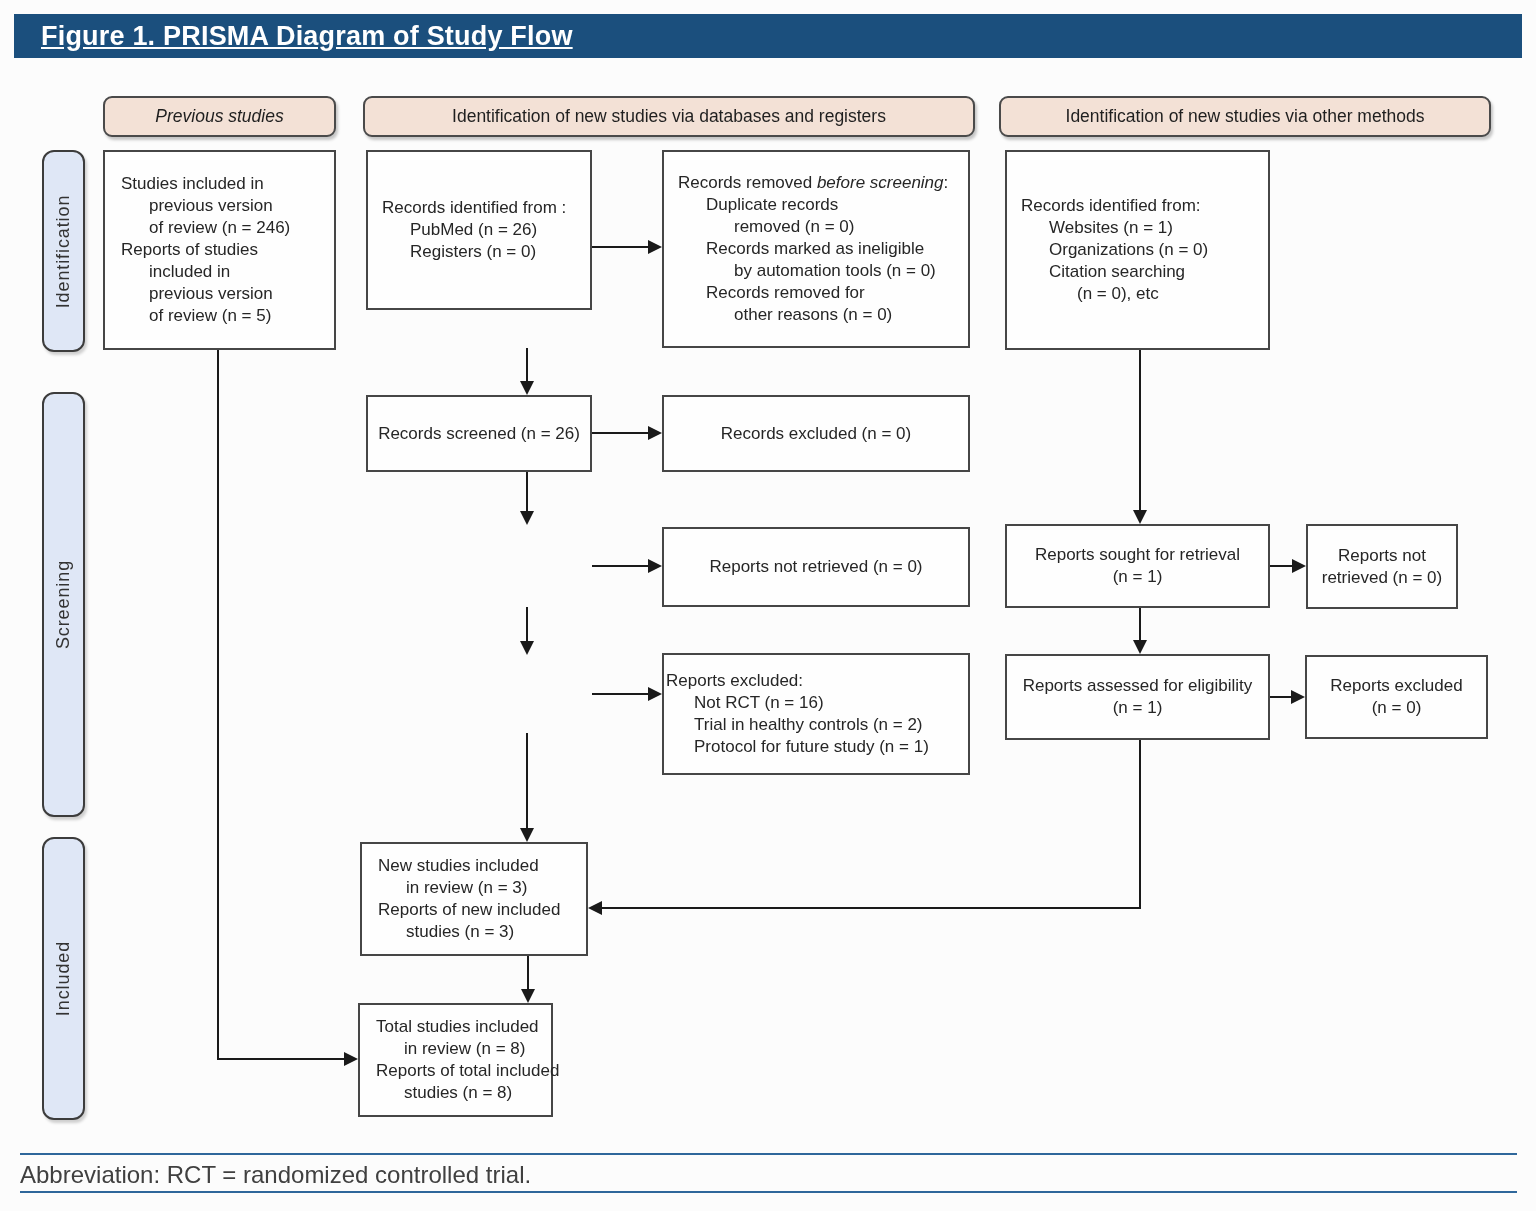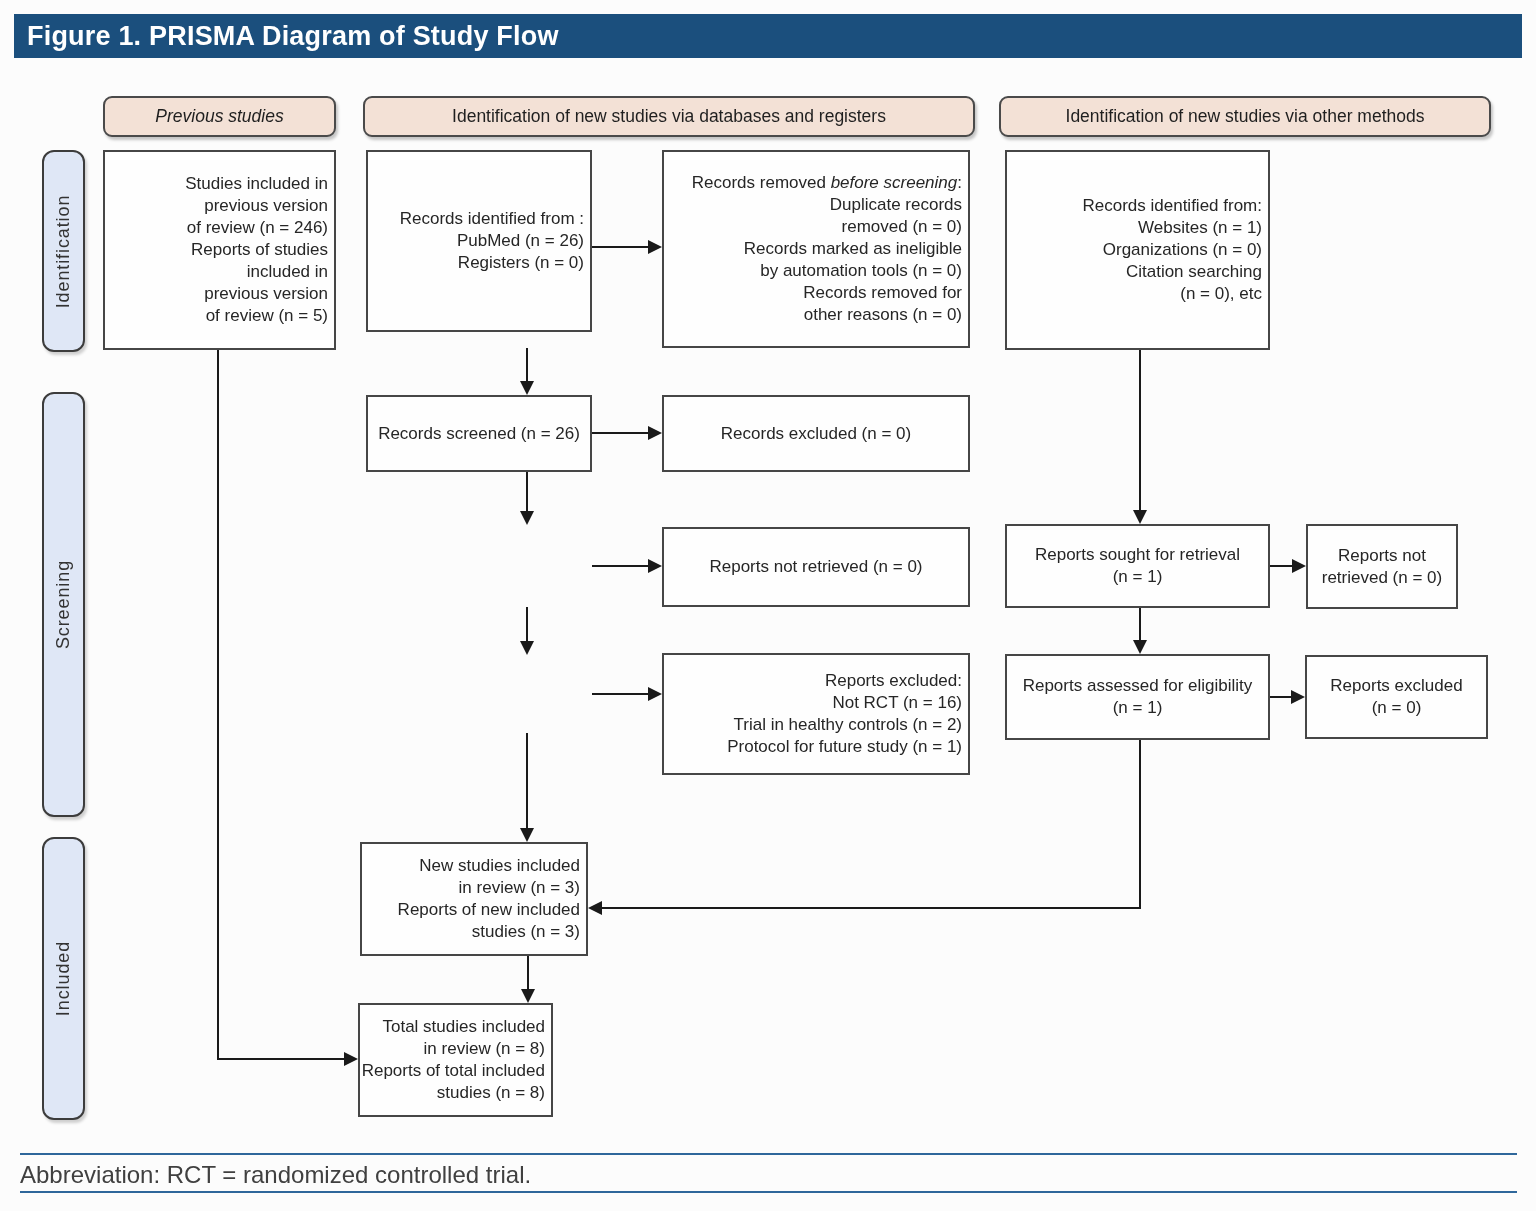--- a/index.html
+++ b/index.html
@@ -3,22 +3,23 @@
 <meta charset="utf-8">
 <style>
   html,body { margin:0; padding:0; background:#ffffff; }
   .canvas {
     position:relative; width:1536px; height:1211px; background:#fcfcfc;
     font-family:"Liberation Sans", sans-serif; overflow:hidden;
   }
   .titlebar {
     position:absolute; left:14px; top:14px; width:1508px; height:44px;
     background:#1b4f7d; color:#ffffff; display:flex; align-items:center;
-    padding-left:13px; box-sizing:border-box; font-size:27px; font-weight:bold;
+    padding-left:27px; box-sizing:border-box; font-size:27px; font-weight:bold;
     letter-spacing:0.2px;
+    text-decoration:underline;
   }
   .colhead {
     position:absolute; top:96px; height:41px; background:#f3e1d6;
     border:2px solid #4a4a4a; border-radius:9px; box-sizing:border-box;
     display:flex; align-items:center; justify-content:center;
     font-size:17.5px; color:#1f1f1f; box-shadow:2px 3px 3px rgba(0,0,0,0.22);
   }
   .stage {
     position:absolute; left:42px; width:43px; background:#dfe7f6;
     border:2px solid #3c3c3c; border-radius:12px; box-sizing:border-box;
@@ -27,21 +28,21 @@
   }
   .stage span {
     transform:rotate(-90deg); white-space:nowrap; font-size:18px;
     letter-spacing:0.9px; color:#333333;
   }
   .fbox {
     position:absolute; background:#fefefe; border:2px solid #464646;
     box-sizing:border-box; display:flex; flex-direction:column; justify-content:center;
     font-size:17px; line-height:22px; color:#262626;
   }
-  .fbox.left   { padding:8px 6px 8px 16px; align-items:flex-end; text-align:left; }
+  .fbox.left   { padding:8px 6px 8px 16px; align-items:flex-start; text-align:left; }
   .fbox.center { padding:6px 4px; align-items:center; text-align:center; }
   .ln { white-space:nowrap; }
   .ind1 { padding-left:28px; }
   .ind2 { padding-left:56px; }
   .it { font-style:italic; }
   .hline, .vline { position:absolute; background:#1a1a1a; }
   .hline { height:2px; }
   .vline { width:2px; }
   .head { position:absolute; width:0; height:0; }
   .head.r { border-top:7px solid transparent; border-bottom:7px solid transparent; border-left:14px solid #1a1a1a; }
@@ -82,21 +83,21 @@
   <div class="fbox left" style="left:103px; top:150px; width:233px; height:200px;">
       <div class="ln"><span>Studies included in</span></div>
       <div class="ln ind1"><span>previous version</span></div>
       <div class="ln ind1"><span>of review (n = 246)</span></div>
       <div class="ln"><span>Reports of studies</span></div>
       <div class="ln ind1"><span>included in</span></div>
       <div class="ln ind1"><span>previous version</span></div>
       <div class="ln ind1"><span>of review (n = 5)</span></div>
     </div>
 
-  <div class="fbox left" style="left:366px; top:150px; width:226px; height:182px; padding-left:14px;">
+  <div class="fbox left" style="left:366px; top:150px; width:226px; height:160px; padding-left:14px;">
       <div class="ln"><span>Records identified from :</span></div>
       <div class="ln ind1"><span>PubMed (n = 26)</span></div>
       <div class="ln ind1"><span>Registers (n = 0)</span></div>
     </div>
   <div class="fbox left" style="left:662px; top:150px; width:308px; height:198px; padding-left:14px;">
       <div class="ln"><span>Records removed </span><span class="it">before screening</span><span>:</span></div>
       <div class="ln ind1"><span>Duplicate records</span></div>
       <div class="ln ind2"><span>removed (n = 0)</span></div>
       <div class="ln ind1"><span>Records marked as ineligible</span></div>
       <div class="ln ind2"><span>by automation tools (n = 0)</span></div>
@@ -105,21 +106,21 @@
     </div>
   <div class="fbox center" style="left:366px; top:395px; width:226px; height:77px;">
       <div class="ln"><span>Records screened (n = 26)</span></div>
     </div>
   <div class="fbox center" style="left:662px; top:395px; width:308px; height:77px;">
       <div class="ln"><span>Records excluded (n = 0)</span></div>
     </div>
   <div class="fbox center" style="left:662px; top:527px; width:308px; height:80px;">
       <div class="ln"><span>Reports not retrieved (n = 0)</span></div>
     </div>
-  <div class="fbox left" style="left:662px; top:653px; width:308px; height:122px; padding-left:22px;">
+  <div class="fbox left" style="left:662px; top:653px; width:308px; height:122px; padding-left:2px;">
       <div class="ln"><span>Reports excluded:</span></div>
       <div class="ln ind1"><span>Not RCT (n = 16)</span></div>
       <div class="ln ind1"><span>Trial in healthy controls (n = 2)</span></div>
       <div class="ln ind1"><span>Protocol for future study (n = 1)</span></div>
     </div>
 
   <div class="fbox left" style="left:1005px; top:150px; width:265px; height:200px; padding-left:14px;">
       <div class="ln"><span>Records identified from:</span></div>
       <div class="ln ind1"><span>Websites (n = 1)</span></div>
       <div class="ln ind1"><span>Organizations (n = 0)</span></div>

